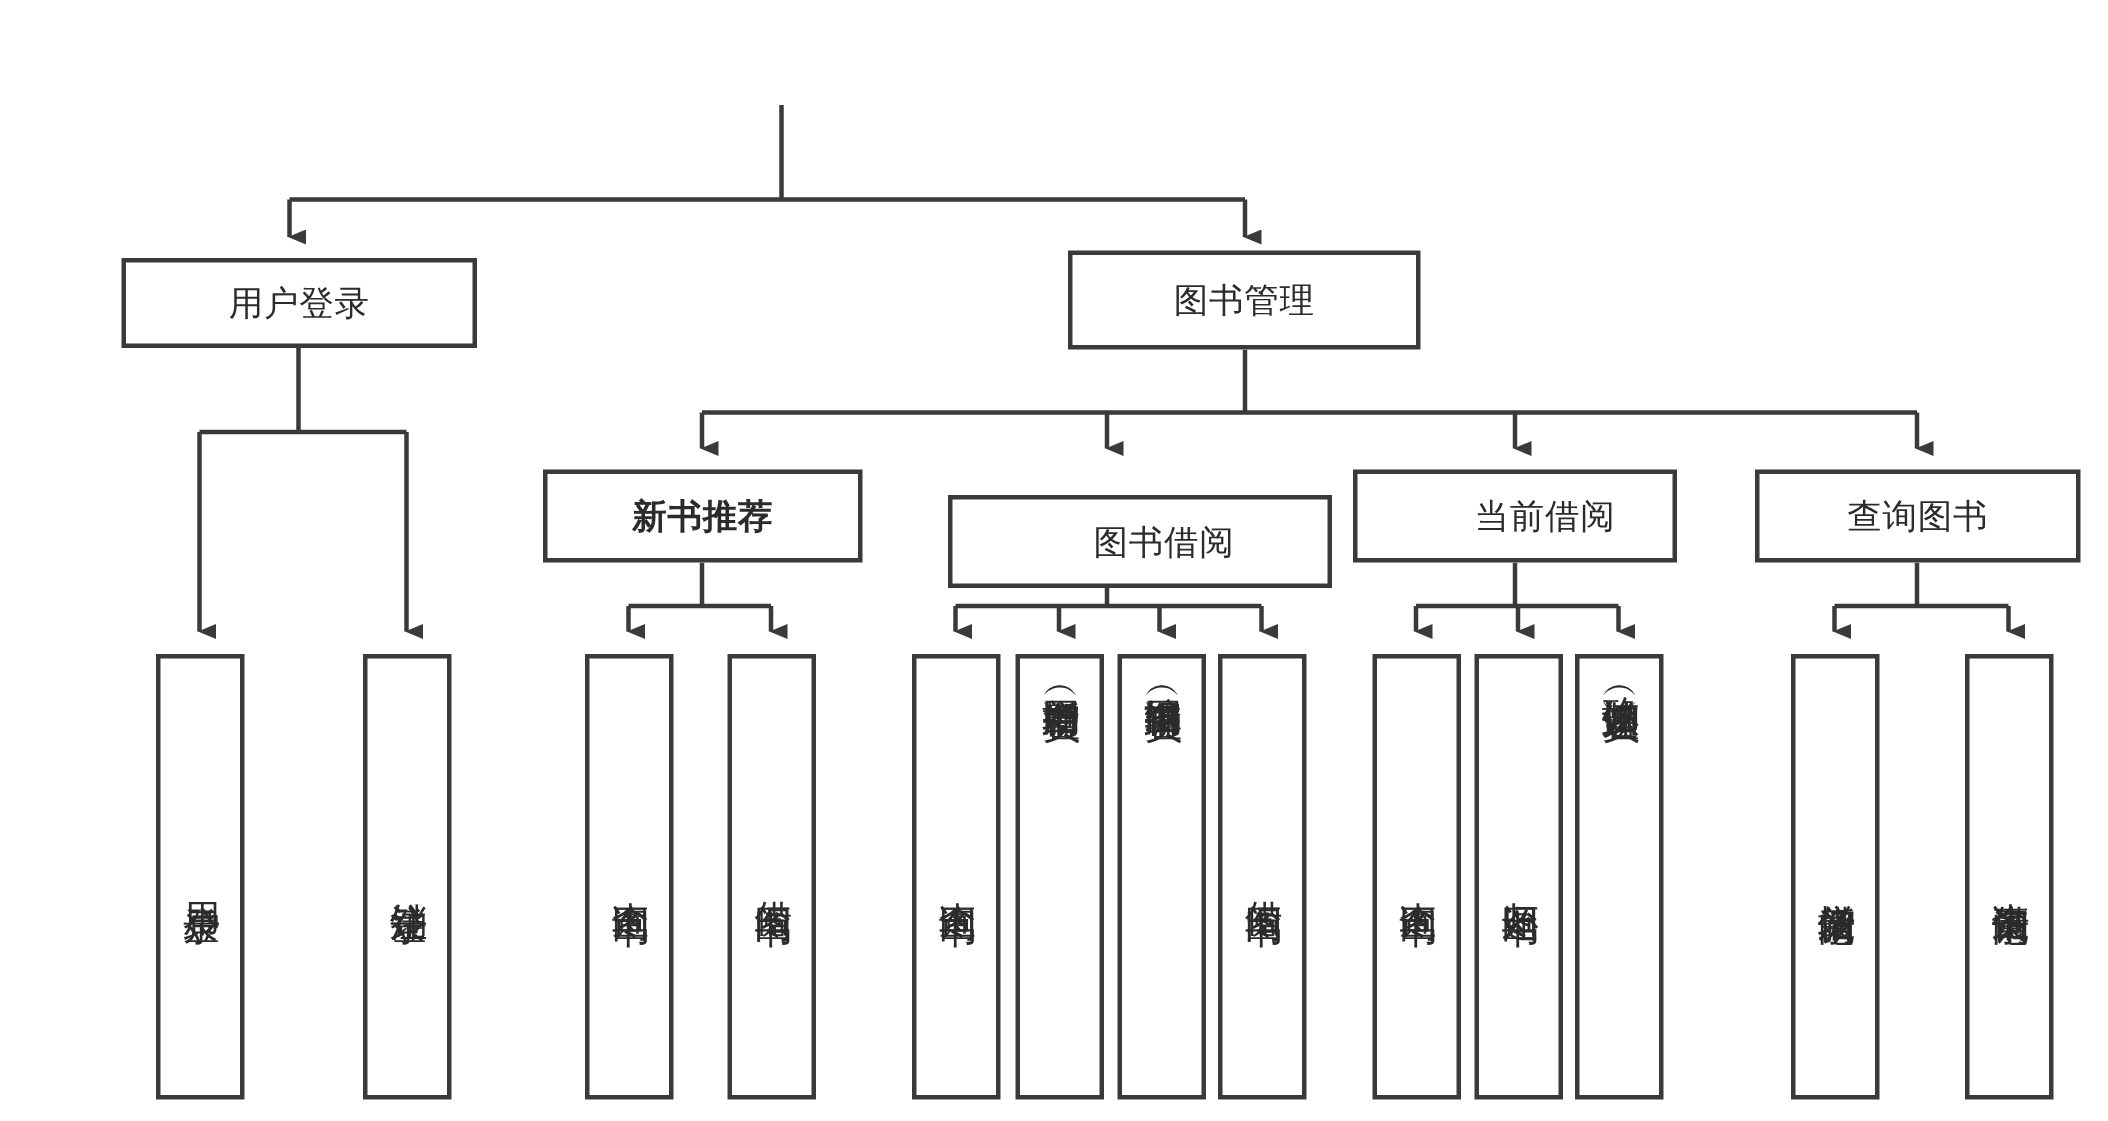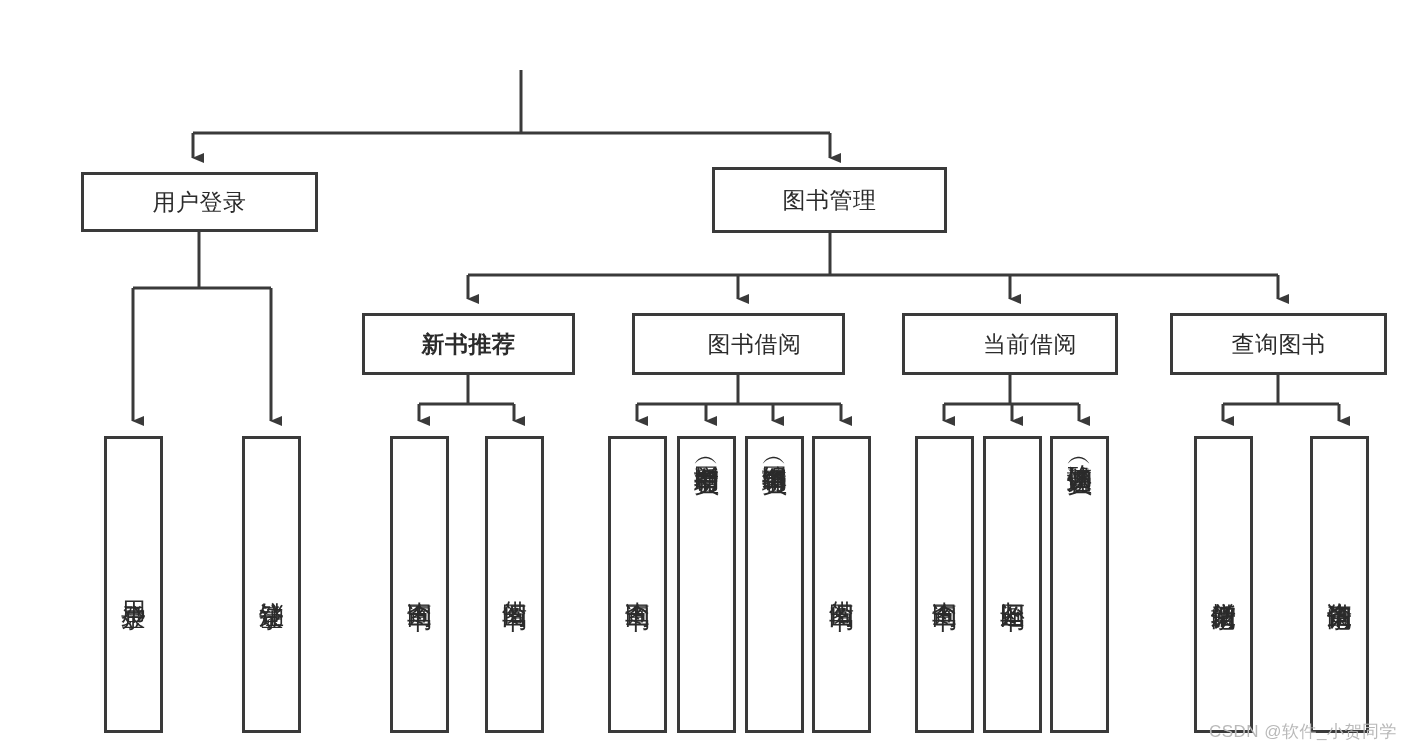--- a/index.html
+++ b/index.html
@@ -133,21 +133,21 @@
   </div>
 
   <div class="node horiz" style="left:712px; top:167px; width:235px; height:66px;">
     <span class="label">图书管理</span>
   </div>
 
   <div class="node horiz" style="left:362px; top:313px; width:213px; height:62px;font-weight:bold;">
     <span class="label">新书推荐</span>
   </div>
 
-  <div class="node horiz" style="left:632px; top:313px; width:213px; height:62px;padding-left:32px;">
+  <div class="node horiz" style="left:632px; top:330px; width:256px; height:62px;padding-left:32px;">
     <span class="label">图书借阅</span>
   </div>
 
   <div class="node horiz" style="left:902px; top:313px; width:216px; height:62px;padding-left:40px;">
     <span class="label">当前借阅</span>
   </div>
 
   <div class="node horiz" style="left:1170px; top:313px; width:217px; height:62px;">
     <span class="label">查询图书</span>
   </div>
@@ -197,15 +197,14 @@
   </div>
 
   <div class="node vert tall" style="left:1194px; top:436px; width:59px; height:297px;">
     <span class="label">新增借阅记录</span>
   </div>
 
   <div class="node vert tall" style="left:1310px; top:436px; width:59px; height:297px;">
     <span class="label">查询借阅记录</span>
   </div>
 
-  <div class="watermark">CSDN @软件_小贺同学</div>
 
 </div>
 
 </body></html>

